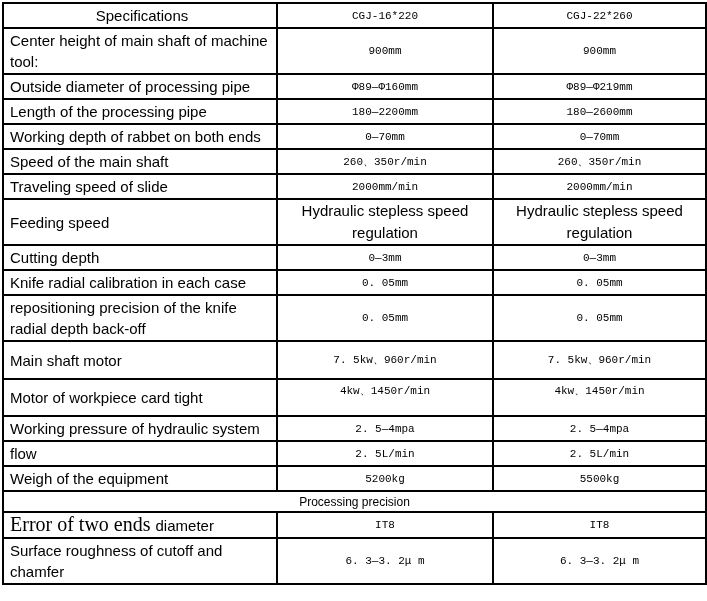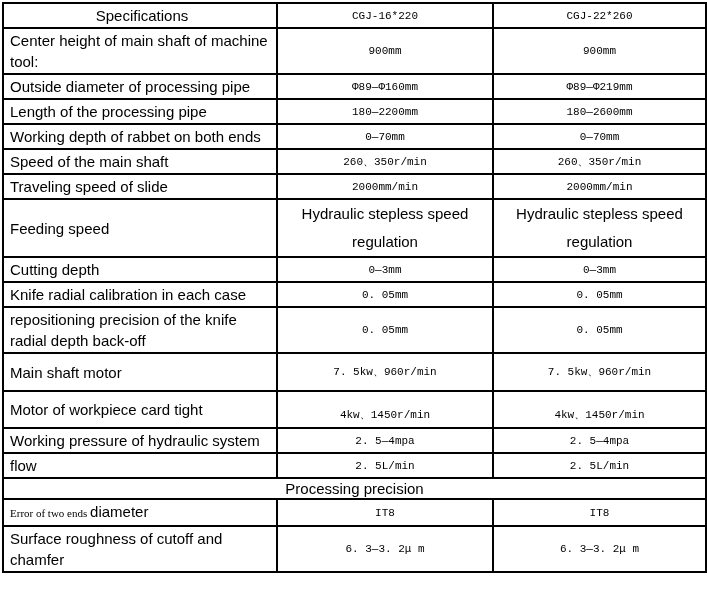--- a/index.html
+++ b/index.html
@@ -36,34 +36,34 @@
   td.label.center { text-align: center; padding-left: 8px; }
   td.value {
     font-family: "Liberation Mono", monospace;
     font-size: 11px;
     text-align: center;
     line-height: 18px;
   }
   tr.value-sans td.value {
     font-family: "Liberation Sans", sans-serif;
     font-size: 15px;
-    line-height: 28px;
+    line-height: 22px;
   }
   tr.value-top td.value {
     vertical-align: top;
-    padding-top: 14px;
+    padding-top: 2px;
   }
   td.section {
     font-family: "Liberation Sans", sans-serif;
-    font-size: 15px;
+    font-size: 12px;
     text-align: center;
   }
   span.serif-part {
     font-family: "Liberation Serif", serif;
-    font-size: 11px;
+    font-size: 20px;
   }
   span.sans-part {
     font-family: "Liberation Sans", sans-serif;
     font-size: 15px;
   }
   
   tr.h20 { height: 20px; }
   tr.h21 { height: 21px; }
   tr.h22 { height: 22px; }
   tr.h23 { height: 23px; }
@@ -168,20 +168,25 @@
     <td class="value">2. 5—4mpa</td>
   </tr>
 
   <tr class="h21">
     <td class="label">flow</td>
     <td class="value">2. 5L/min</td>
     <td class="value">2. 5L/min</td>
   </tr>
 
 
+  <tr class="h22">
+    <td class="label">Weigh of the equipment</td>
+    <td class="value">5200kg</td>
+    <td class="value">5500kg</td>
+  </tr>
 
   <tr class="h21">
     <td class="section" colspan="3">Processing precision</td>
   </tr>
 
   <tr class="h22">
     <td class="label">
       <span class="serif-part">Error of two ends </span><span class="sans-part">diameter</span>
     </td>
     <td class="value">IT8</td>

